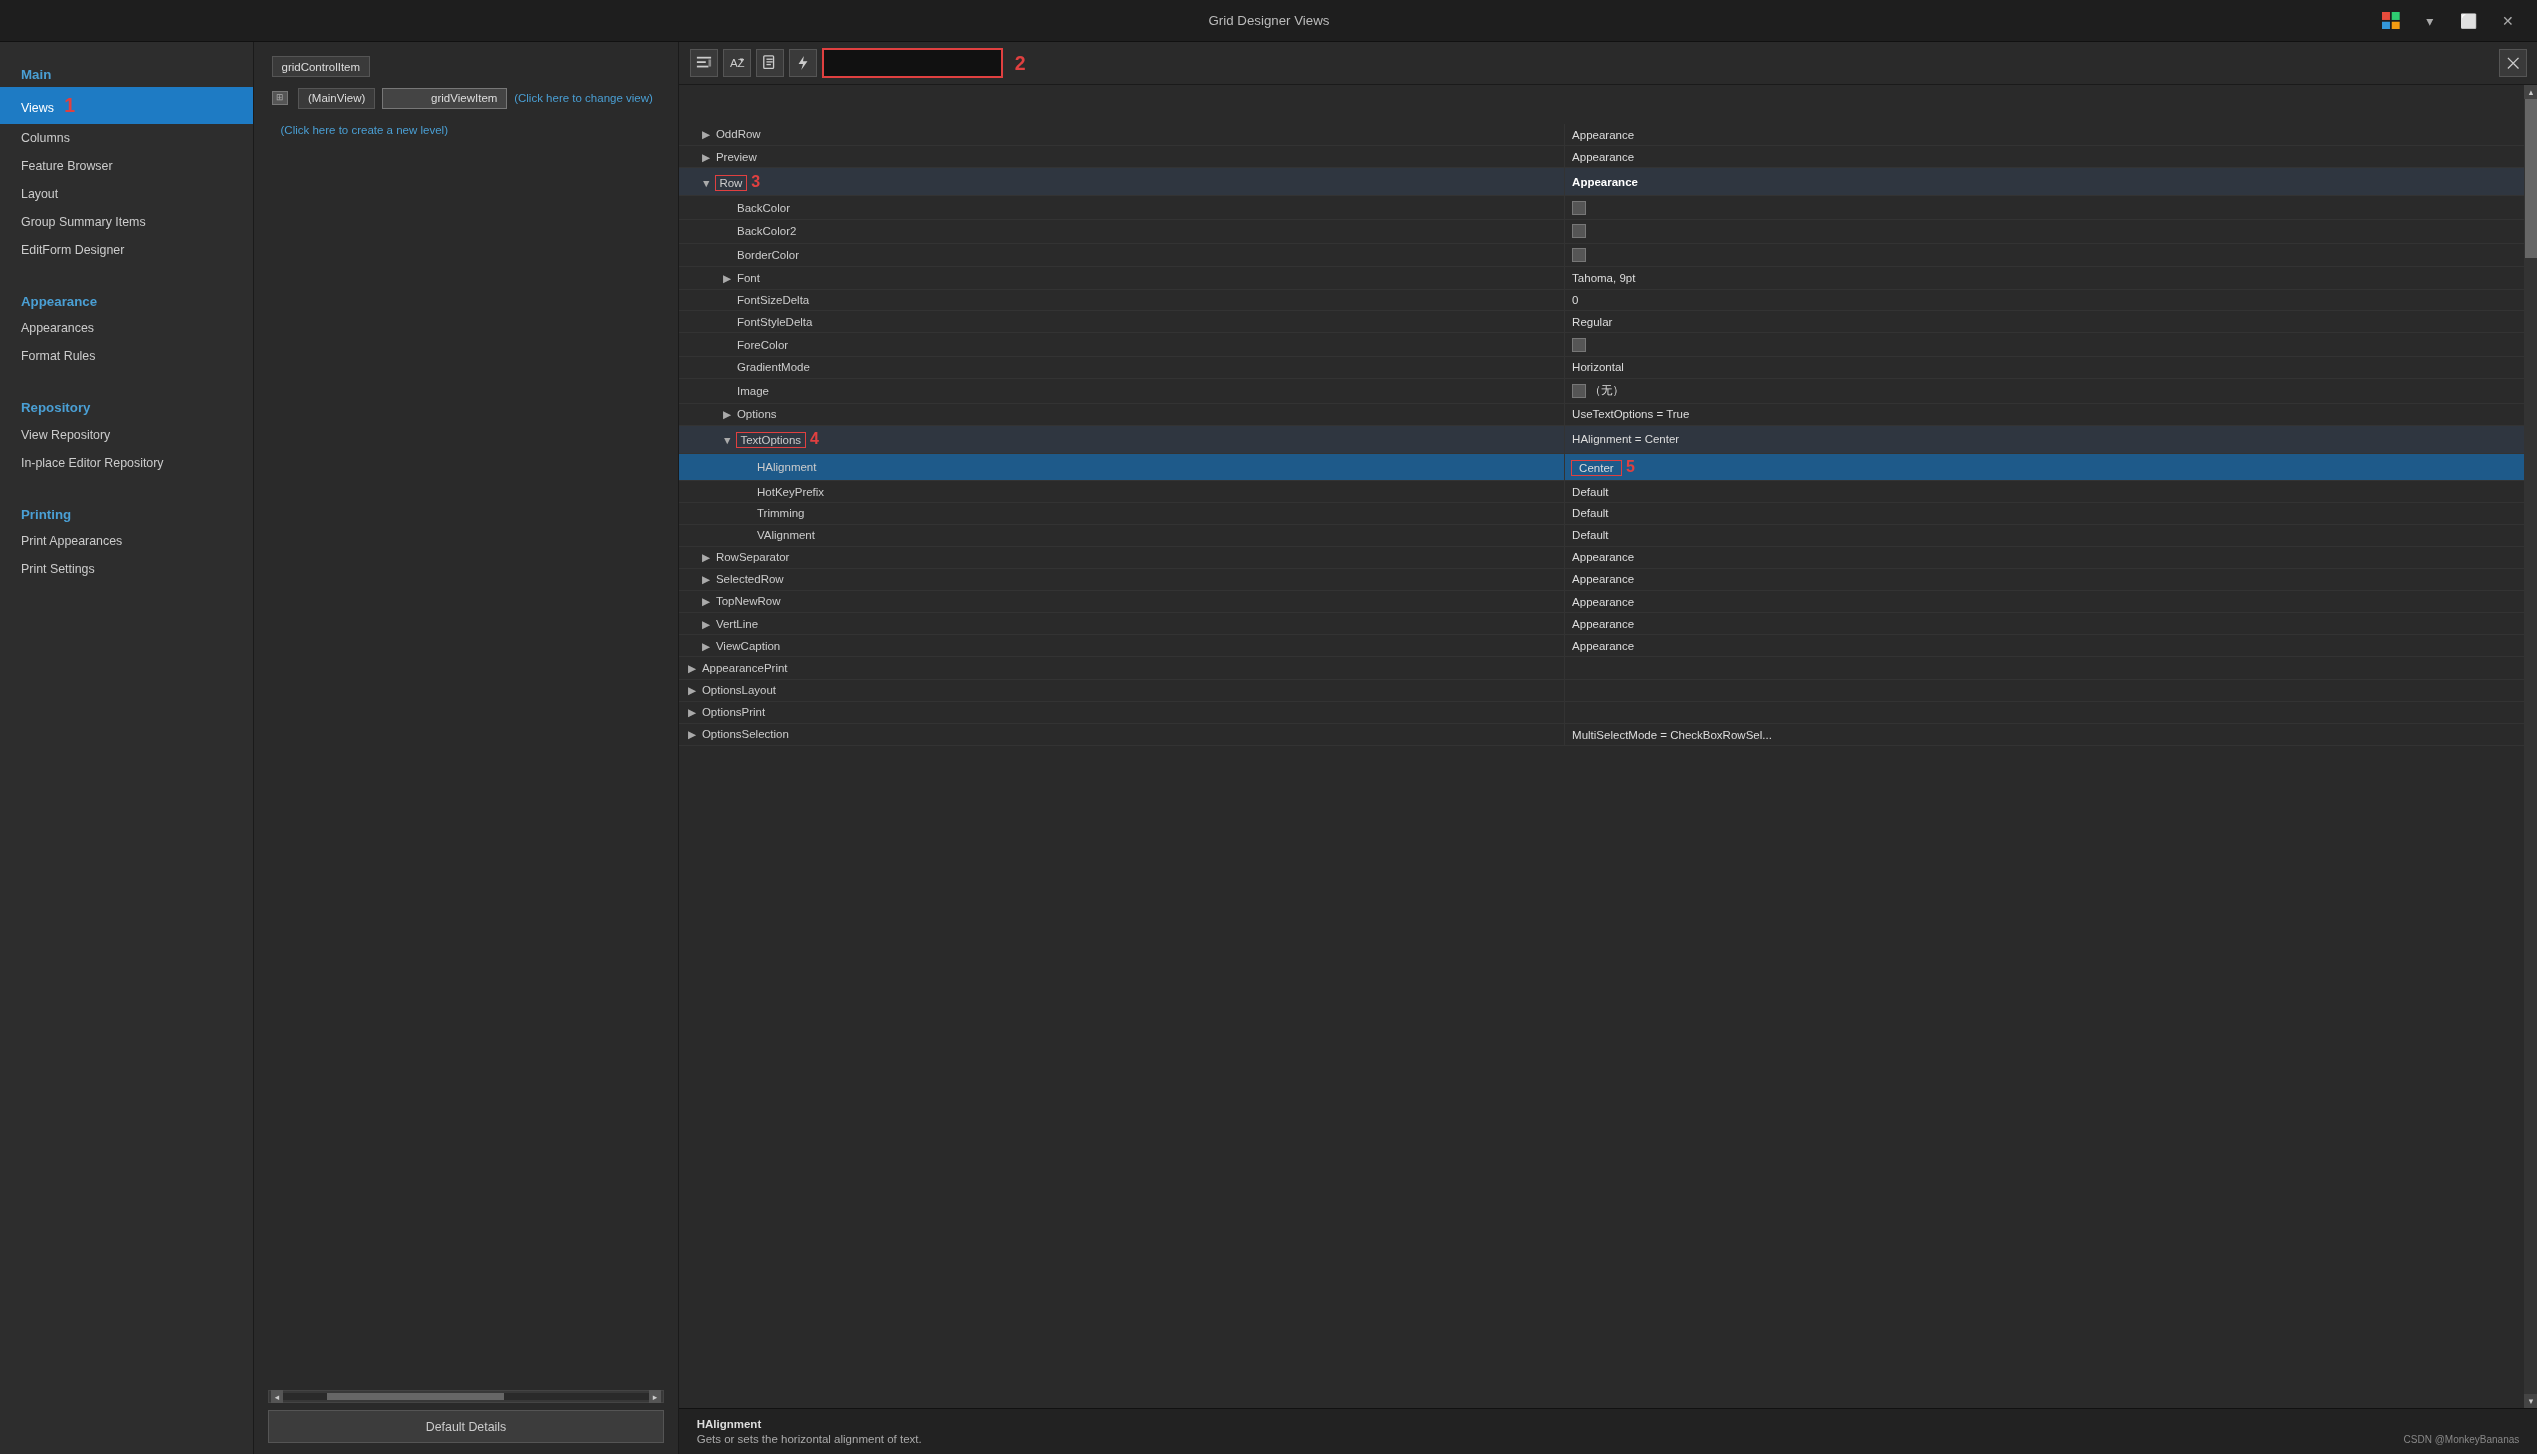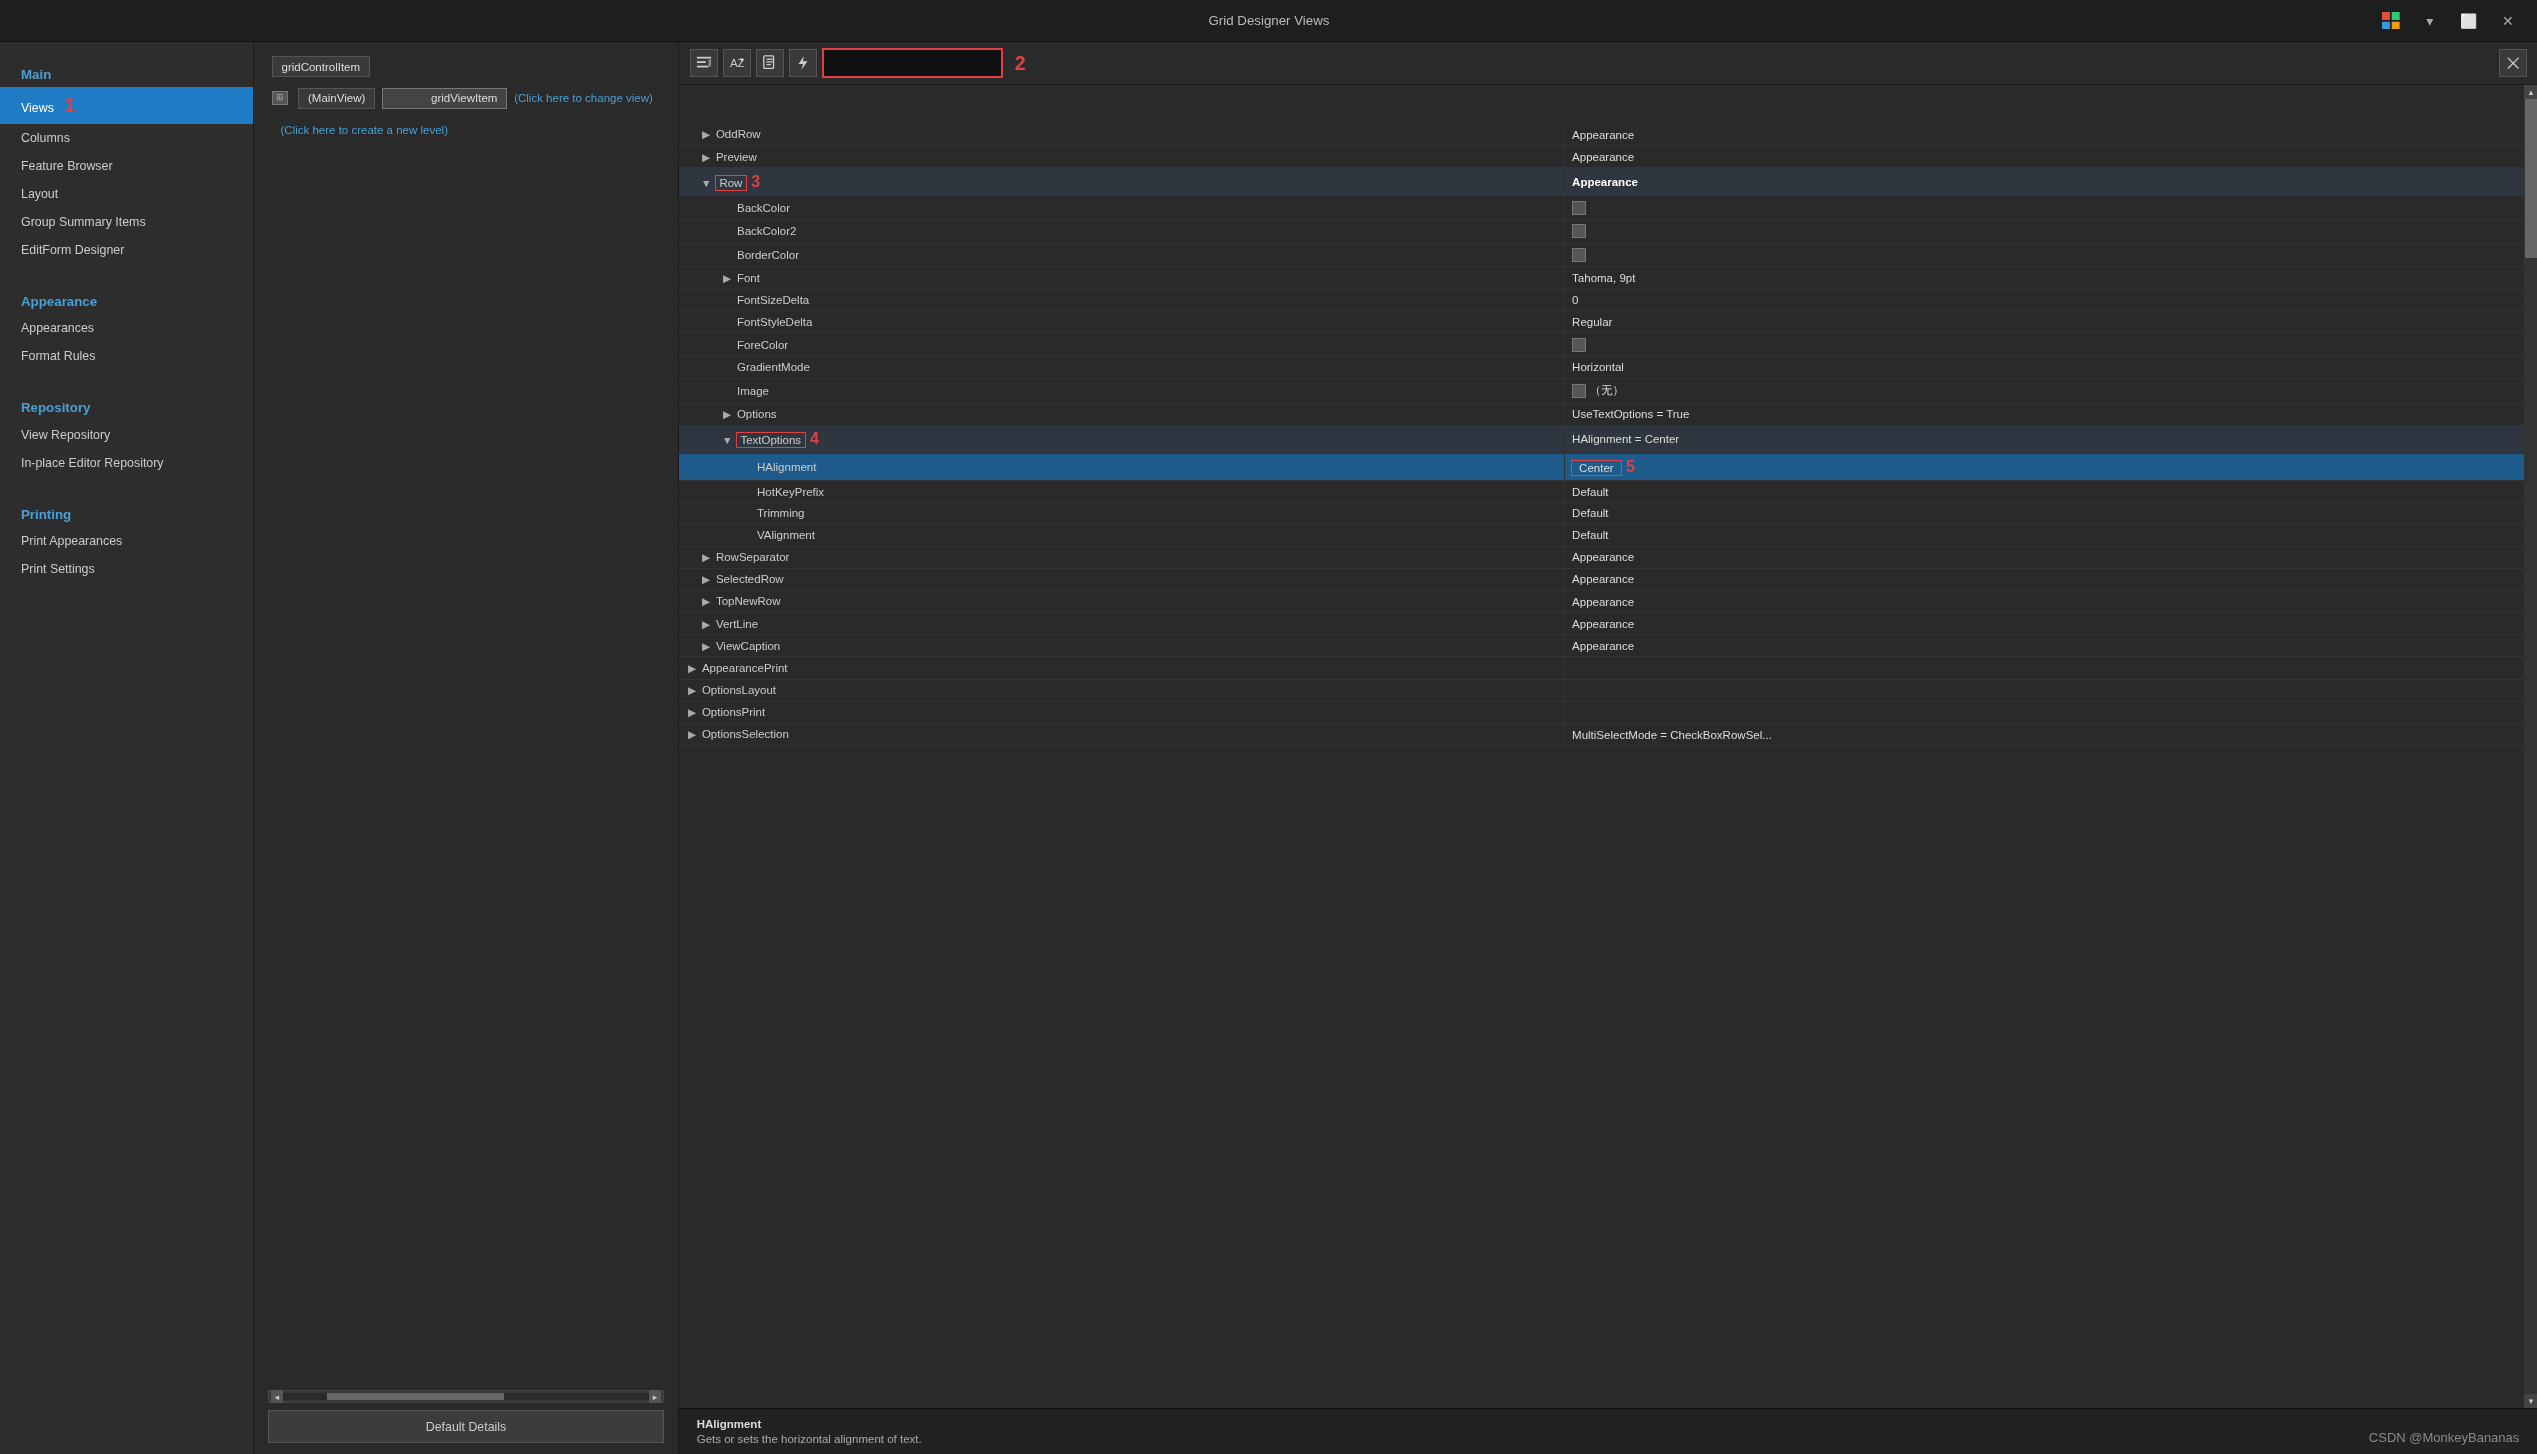--- a/index.html
+++ b/index.html
@@ -293,21 +293,21 @@
       left: 0.9px;
       right: 0.9px;
       height: 159px;
       background: #666;
     }
     .watermark {
       position: fixed;
       bottom: 8.8px;
       right: 17.7px;
       color: #888;
-      font-size: 13px;
+      font-size: 10px;
     }
     .center-content {
       flex: 1;
       padding: 0;
     }
     .table-icon {
       display: inline-block;
       width: 16px; height: 14px;
       background: #555;
       border: 0.9px solid #777;

